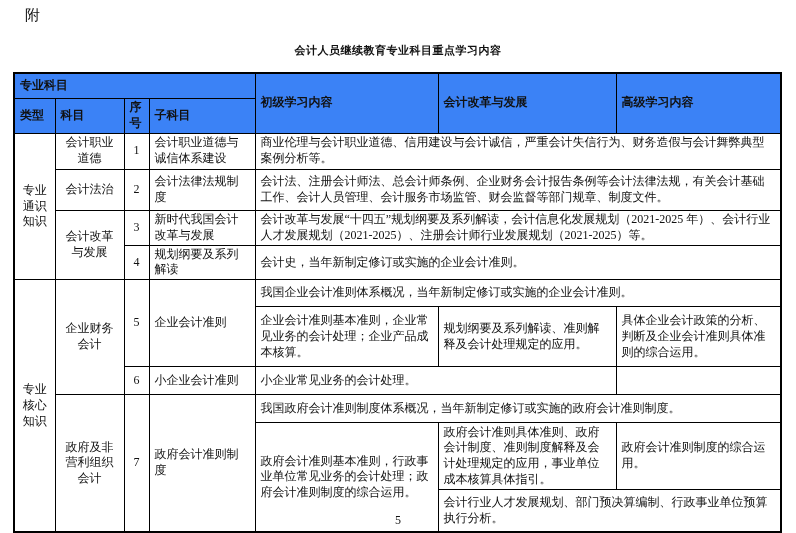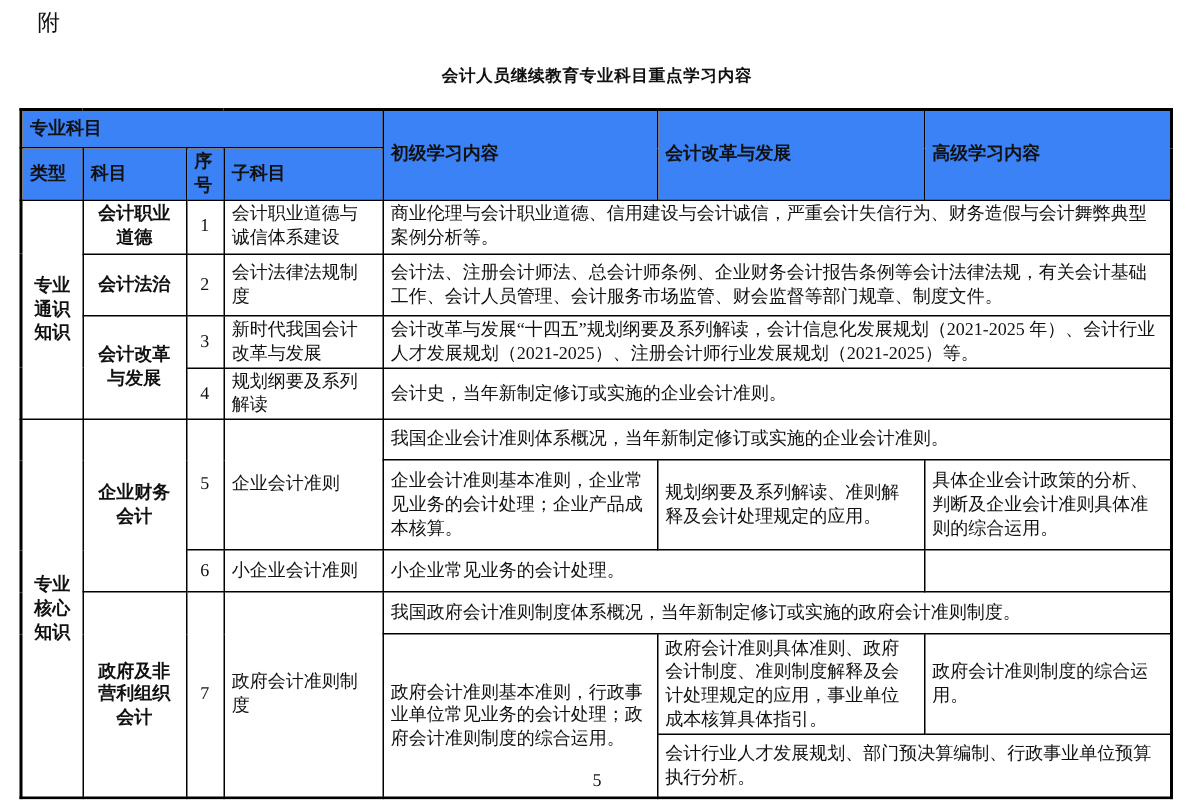--- a/index.html
+++ b/index.html
@@ -54,21 +54,21 @@
     background: #3b82f6;
     font-weight: bold;
     text-align: left;
     padding: 1px 2px;
   }
   td.cc {
     text-align: center;
     padding: 1px 2px;
   }
   td.bold {
-    font-weight: bold;
+    font-weight: normal;
     font-size: 12.5px;
   }
   tr.hA  td { height: 22px; }
   tr.hB  td { height: 28px; }
   tr.r1  td { height: 33px; }
   tr.r2  td { height: 38px; }
   tr.r3  td { height: 32px; }
   tr.r4  td { height: 29px; }
   tr.r5a td { height: 24px; }
   tr.r5b td { height: 57px; }

